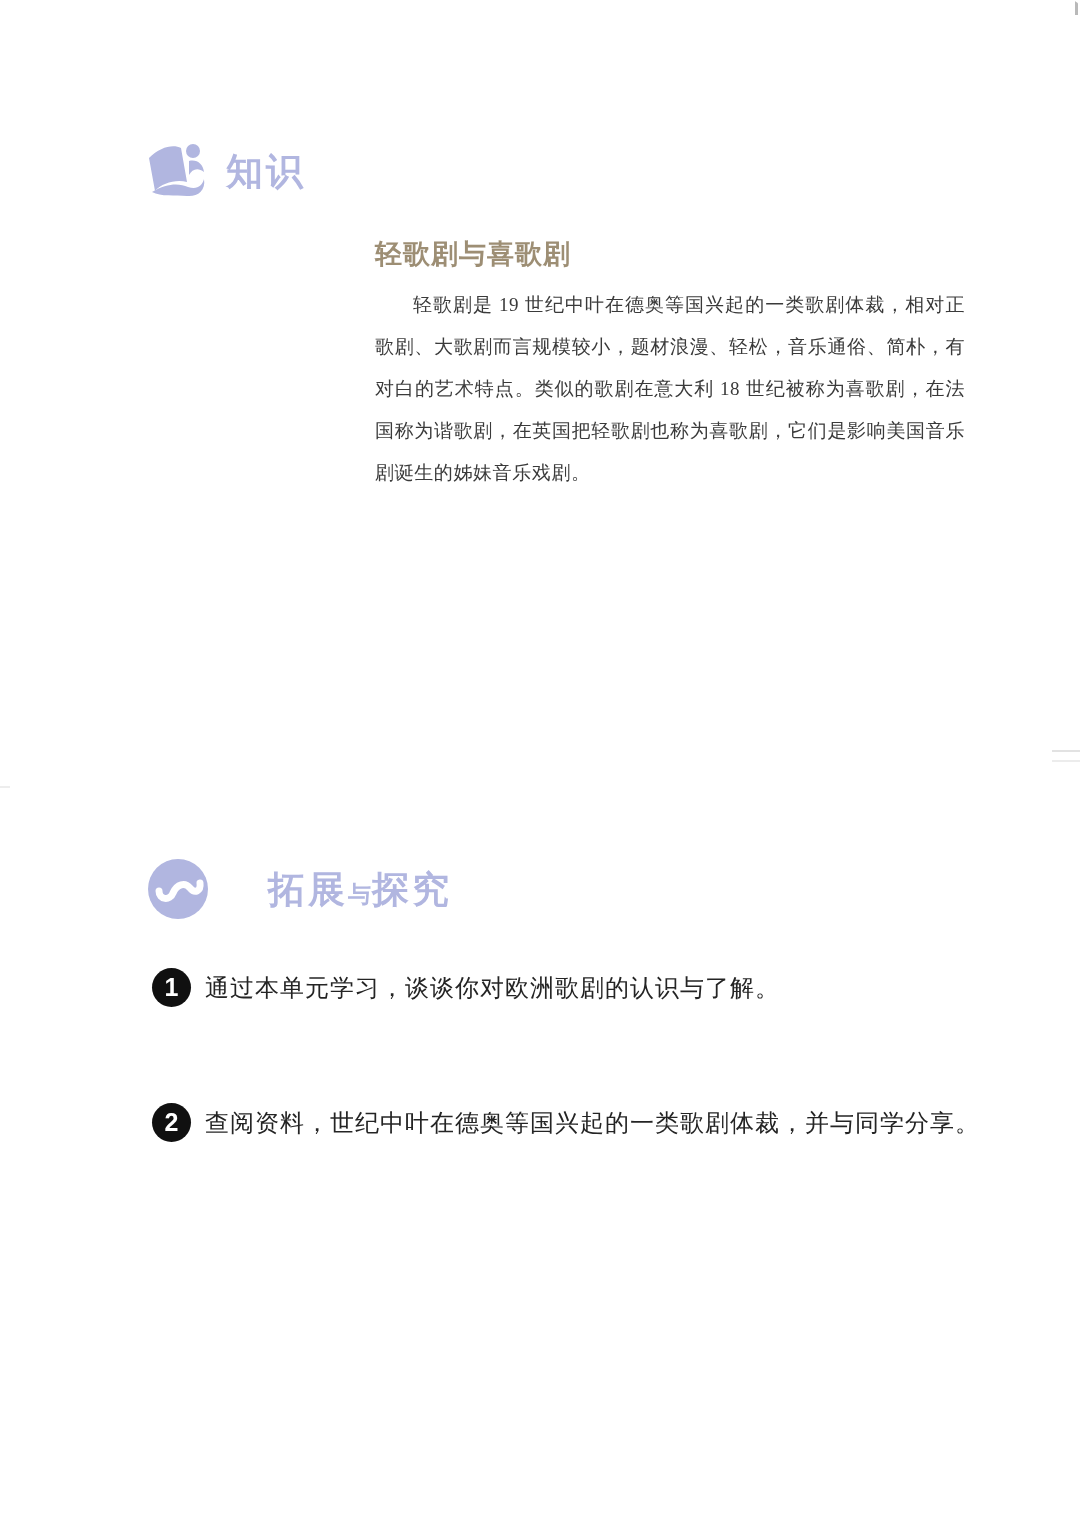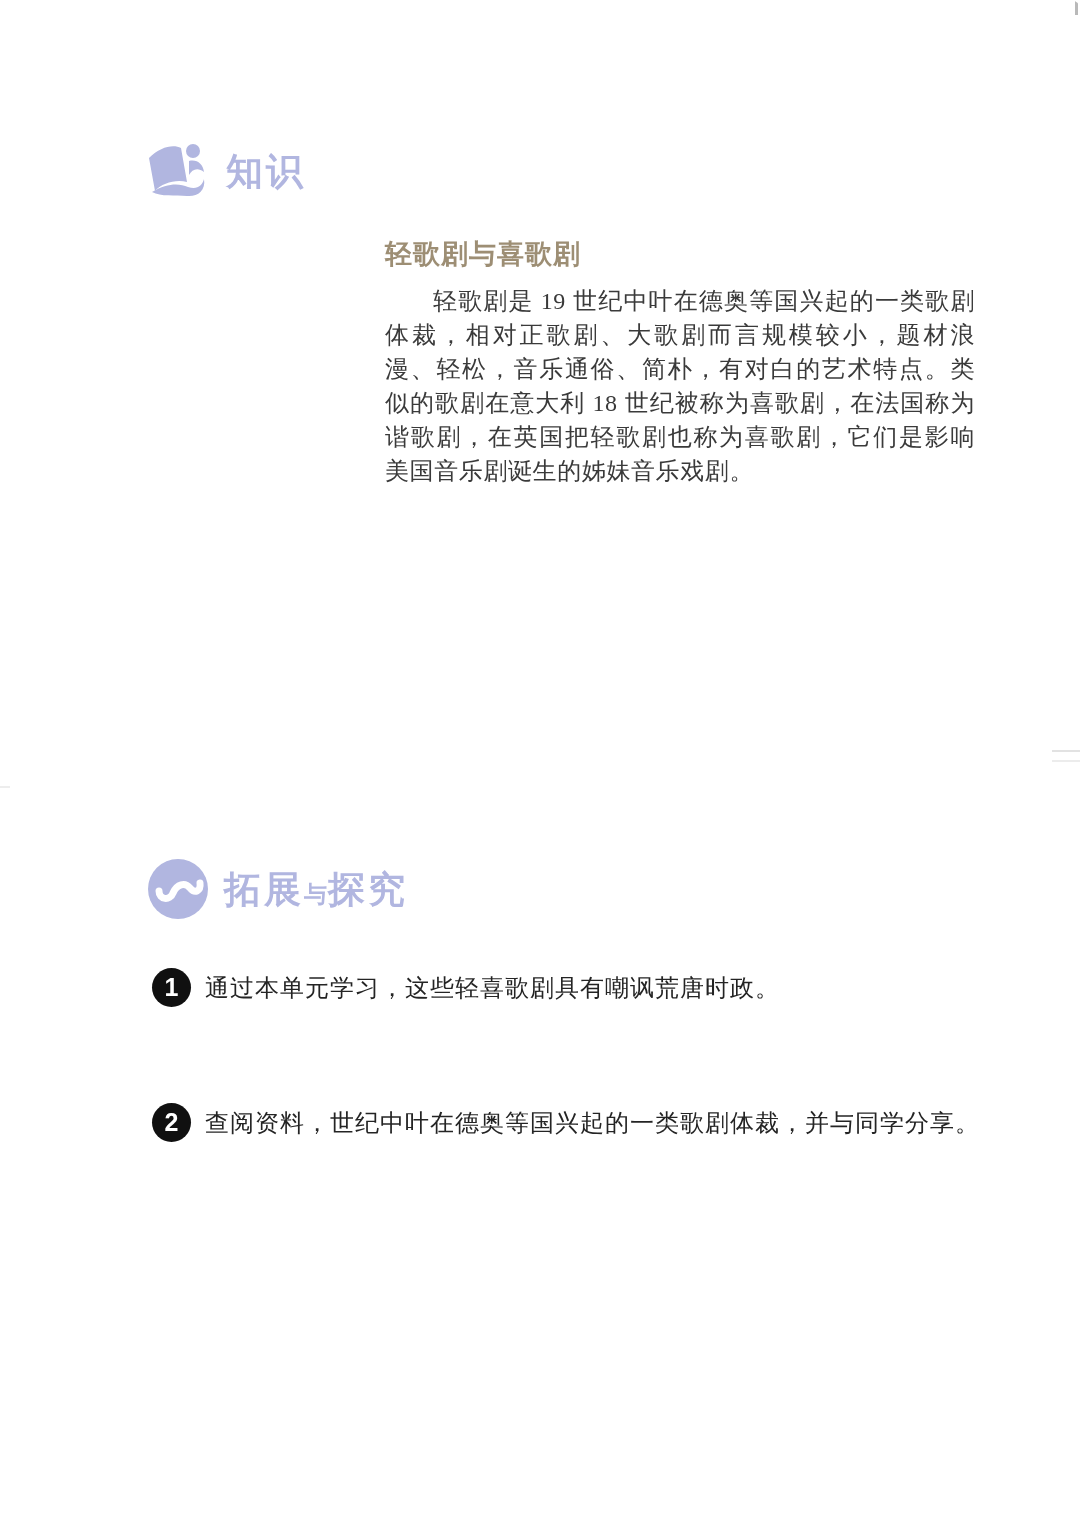--- a/index.html
+++ b/index.html
@@ -32,35 +32,35 @@
     font-size: 23px;
     letter-spacing: 1px;
   }
   .knowledge-header { left: 147px; top: 141px; }
   .explore-header   { left: 147px; top: 858px; }
   .icon-wrap { display: inline-flex; align-items: center; justify-content: center; }
 
   
   .article {
     position: absolute;
-    left: 385px;
+    left: 375px;
     top: 236px;
     width: 590px;
   }
   .article-title {
     font-size: 27px;
     font-weight: bold;
     color: #9d8e74;
     letter-spacing: 1px;
     margin: 0 0 12px 0;
   }
   .article p {
     margin: 0;
-    font-size: 24px;
-    line-height: 34px;
+    font-size: 19px;
+    line-height: 42px;
     letter-spacing: 0.6px;
     color: #3a3a3a;
     text-align: justify;
     text-indent: 2em;
   }
 
   
   .question {
     position: absolute;
     left: 152px;
@@ -133,30 +133,30 @@
     <p>轻歌剧是 19 世纪中叶在德奥等国兴起的一类歌剧体裁，相对正歌剧、大歌剧而言规模较小，题材浪漫、轻松，音乐通俗、简朴，有对白的艺术特点。类似的歌剧在意大利 18 世纪被称为喜歌剧，在法国称为谐歌剧，在英国把轻歌剧也称为喜歌剧，它们是影响美国音乐剧诞生的姊妹音乐戏剧。</p>
   </div>
 
   <div class="section-header explore-header">
     <span class="icon-wrap">
       <svg width="62" height="62" viewBox="0 0 62 62" fill="none">
         <circle cx="31" cy="31" r="30" fill="#b1b6e0"></circle>
         <path d="M12 33 C12 42 23 43 26 35 C30 26 38 24 43 30 C48 36 54 33 53 25" stroke="#ffffff" stroke-width="7" stroke-linecap="round" fill="none"></path>
       </svg>
     </span>
-    <span class="hdr-label" style="display:flex; align-items:baseline;">
+    <span class="hdr-label" style="display:flex; align-items:baseline;margin-left:44px;">
       <span>拓展</span>
         <span class="hdr-label-small">与</span>
         <span>探究</span>
     </span>
   </div>
 
   <div class="question q1">
     <span class="q-badge">1</span>
-    <span class="q-text">通过本单元学习，这些轻喜歌剧具有嘲讽荒唐时政。</span>
+    <span class="q-text">通过本单元学习，谈谈你对欧洲歌剧的认识与了解。</span>
   </div>
 
   <div class="question q2">
     <span class="q-badge">2</span>
     <span class="q-text">查阅资料，世纪中叶在德奥等国兴起的一类歌剧体裁，并与同学分享。</span>
   </div>
 
   <div class="page-number">123</div>
 
   <div class="crop crop-top-right"></div>

